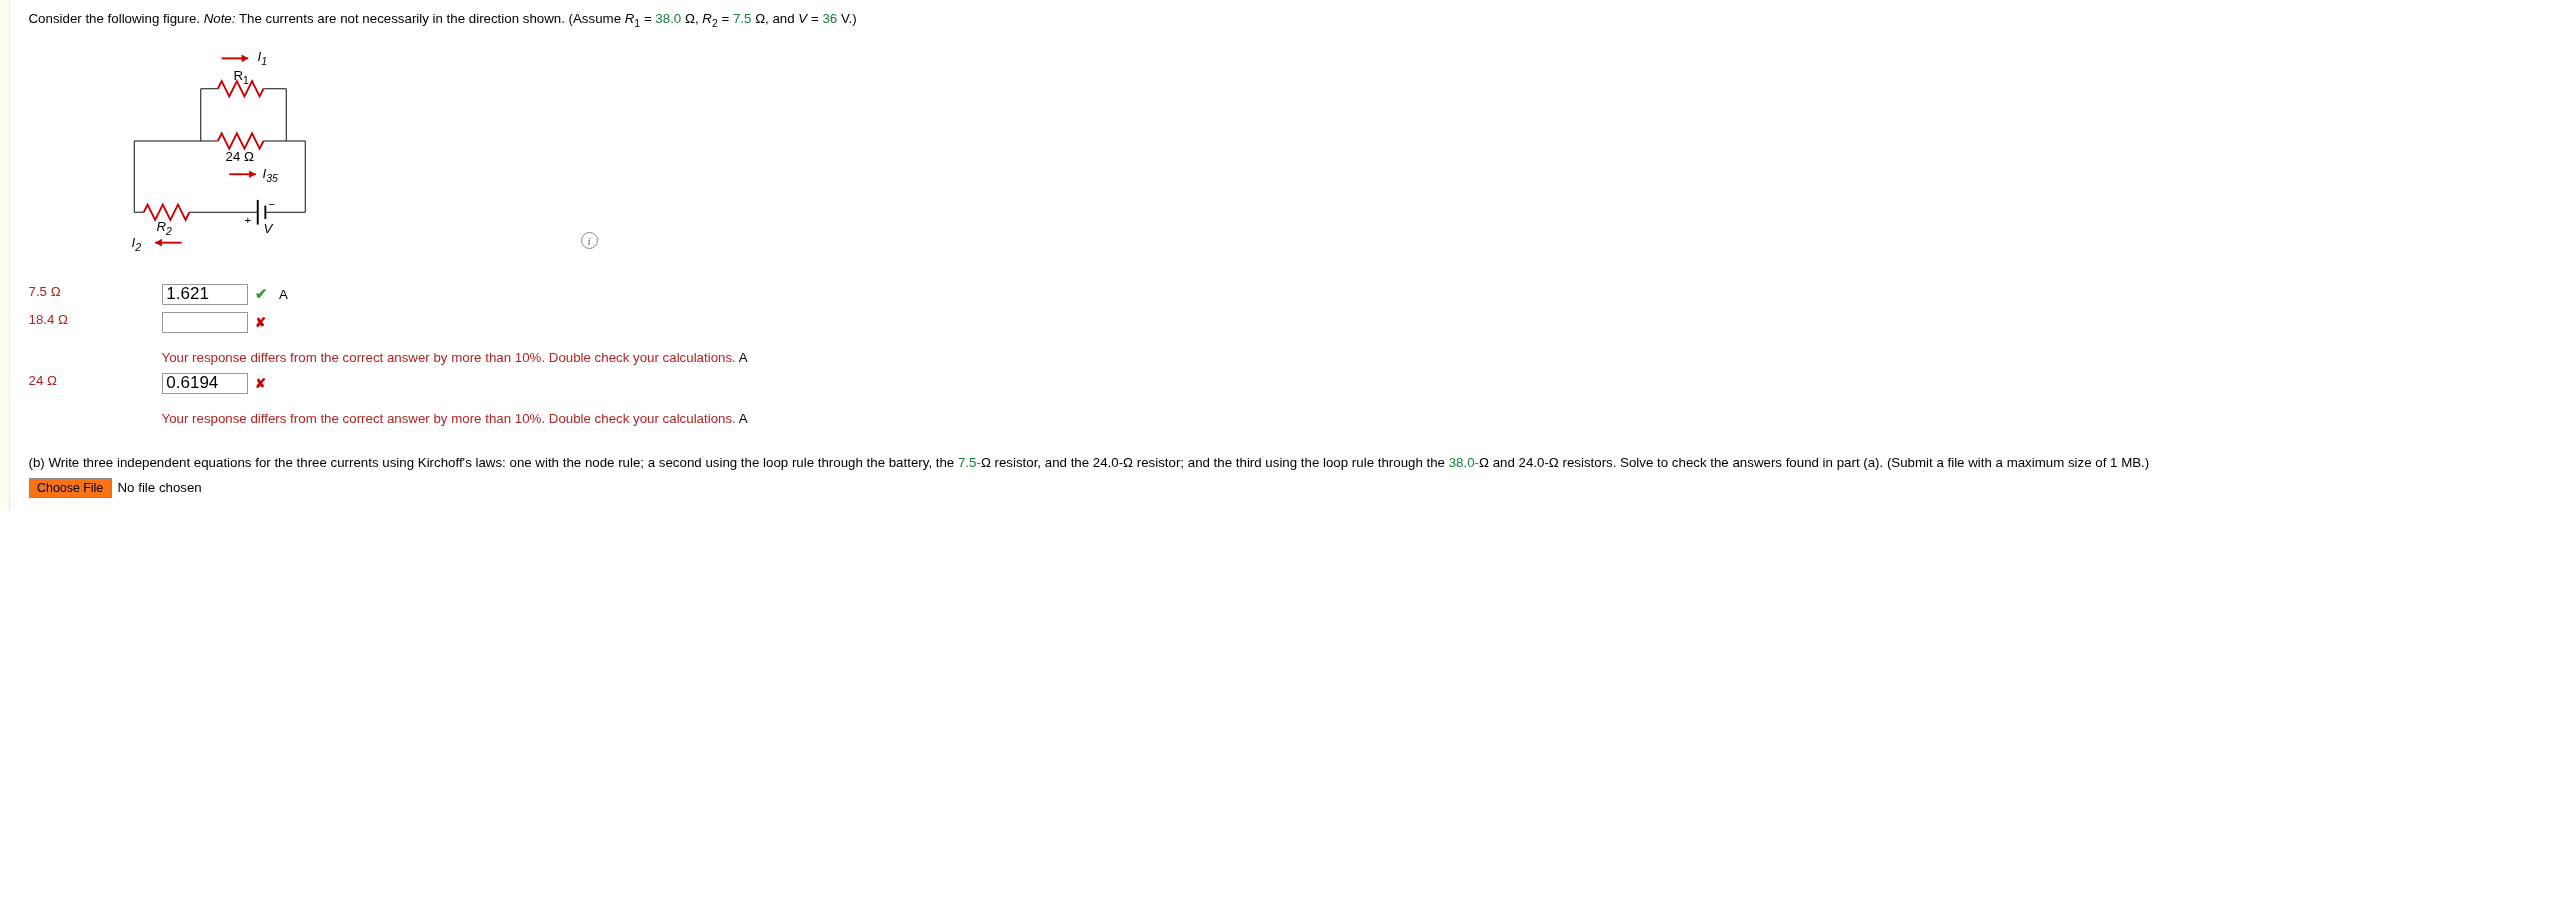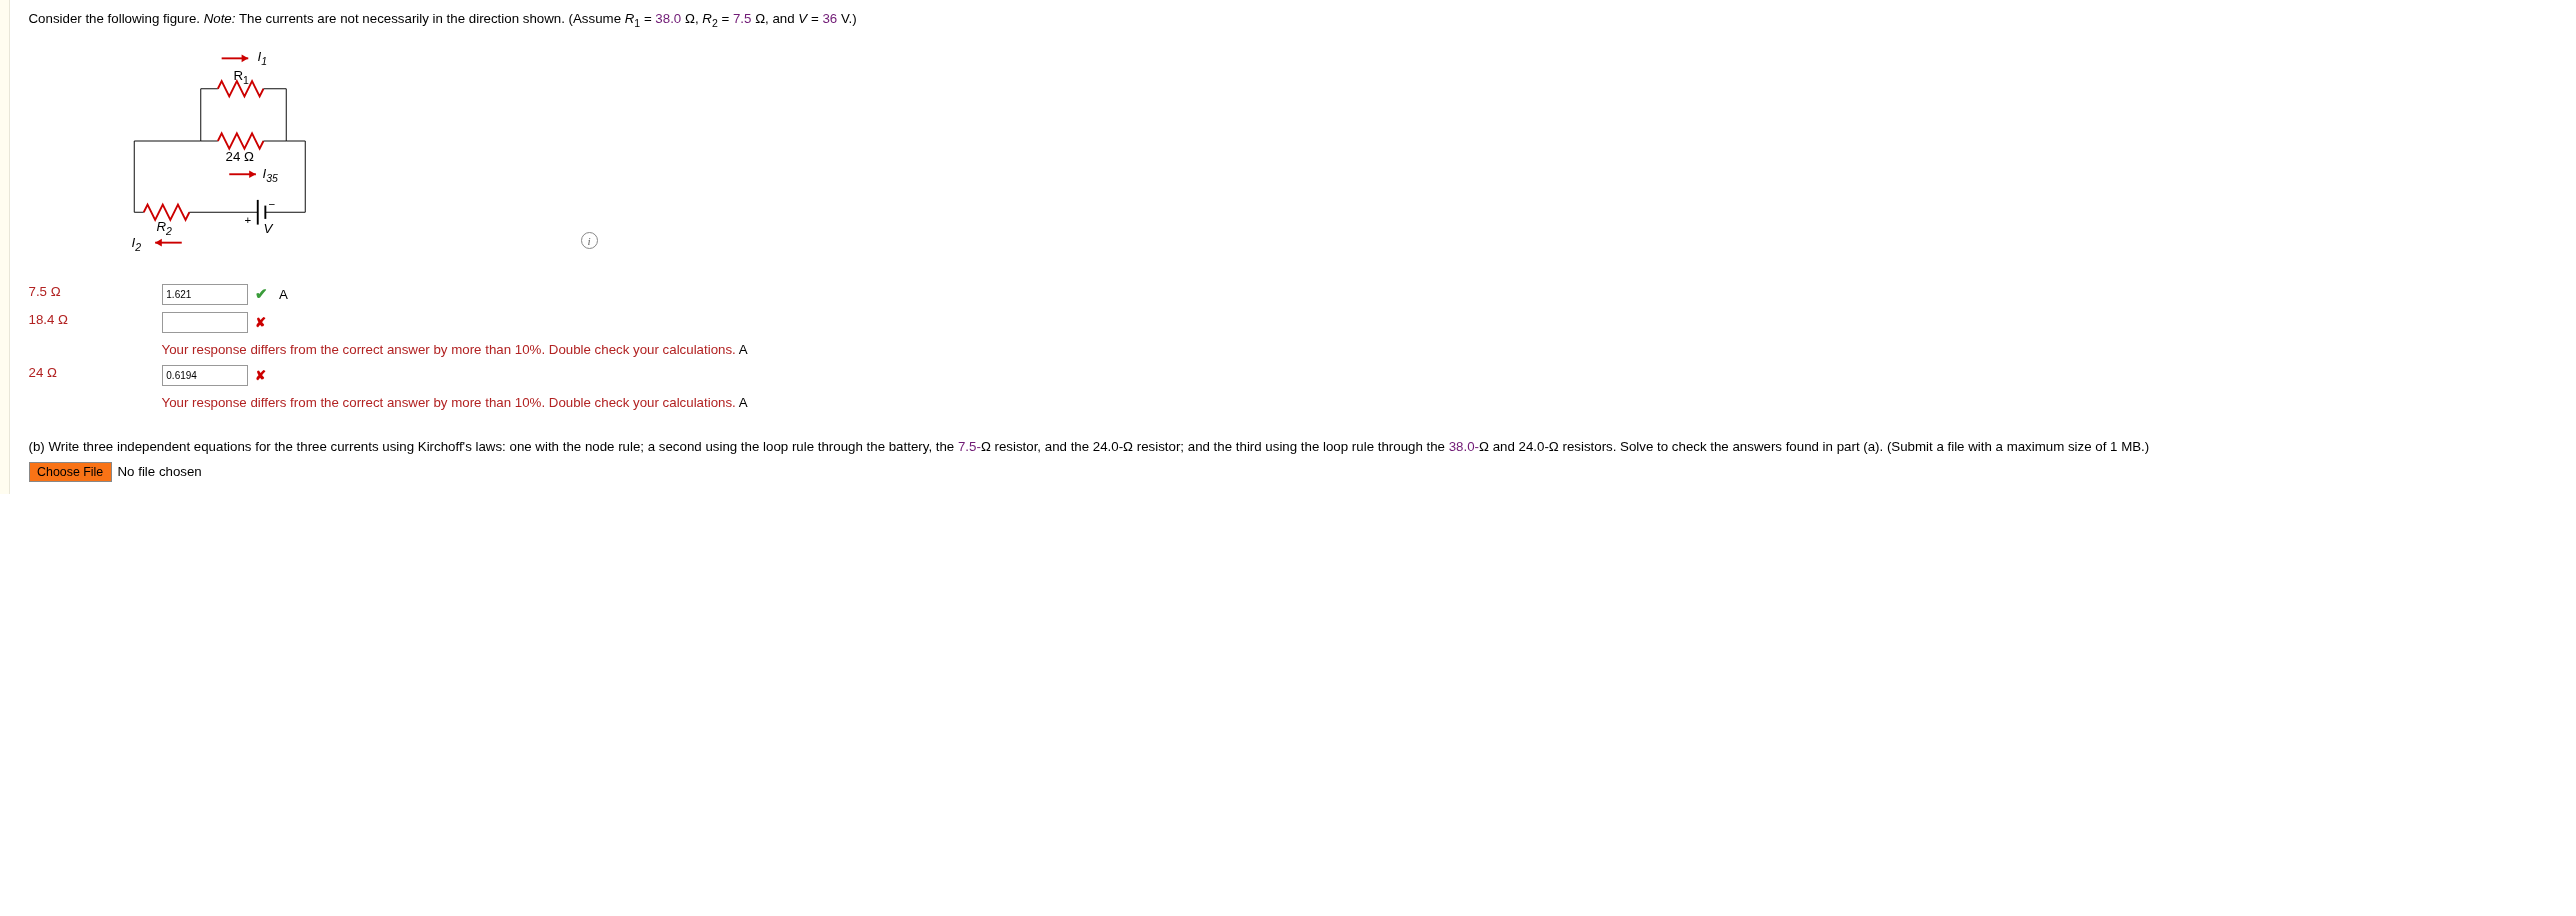--- a/index.html
+++ b/index.html
@@ -19,21 +19,21 @@
     }
     .content {
       padding: 11.4px 19px;
       flex: 1;
     }
     .intro {
       margin-bottom: 17px;
     }
     .italic { font-style: italic; }
     .sub { font-size: 10.5px; vertical-align: sub; }
-    .colored { color: #701a75; }
+    .colored { color: #15803d; }
     .circuit-area {
       display: flex;
       align-items: flex-end;
       gap: 247px;
       margin-bottom: 28.5px;
       margin-left: 86px;
     }
     .circuit-box {
       width: 219px;
       height: 209px;
@@ -68,28 +68,28 @@
     .answer-line {
       display: flex;
       align-items: center;
       gap: 7.6px;
     }
     input.txt {
       width: 86px;
       height: 21px;
       padding: 1.9px 3.8px;
       border: 1px solid #999;
-      font-size: 10px;
+      font-size: 17px;
     }
     .unit { margin-left: 3.8px; }
     .check-icon { color: #3a9c3a; font-size: 15px; font-weight: bold; }
     .x-icon { color: #c00; font-size: 13.3px; font-weight: bold; }
     .feedback {
       color: #b22222;
-      margin-top: 9px;
+      margin-top: 17px;
     }
     .part-b {
       margin-top: 27px;
       line-height: 1.5;
       max-width: 2528px;
     }
     .file-row {
       display: flex;
       align-items: center;
       gap: 5.7px;

